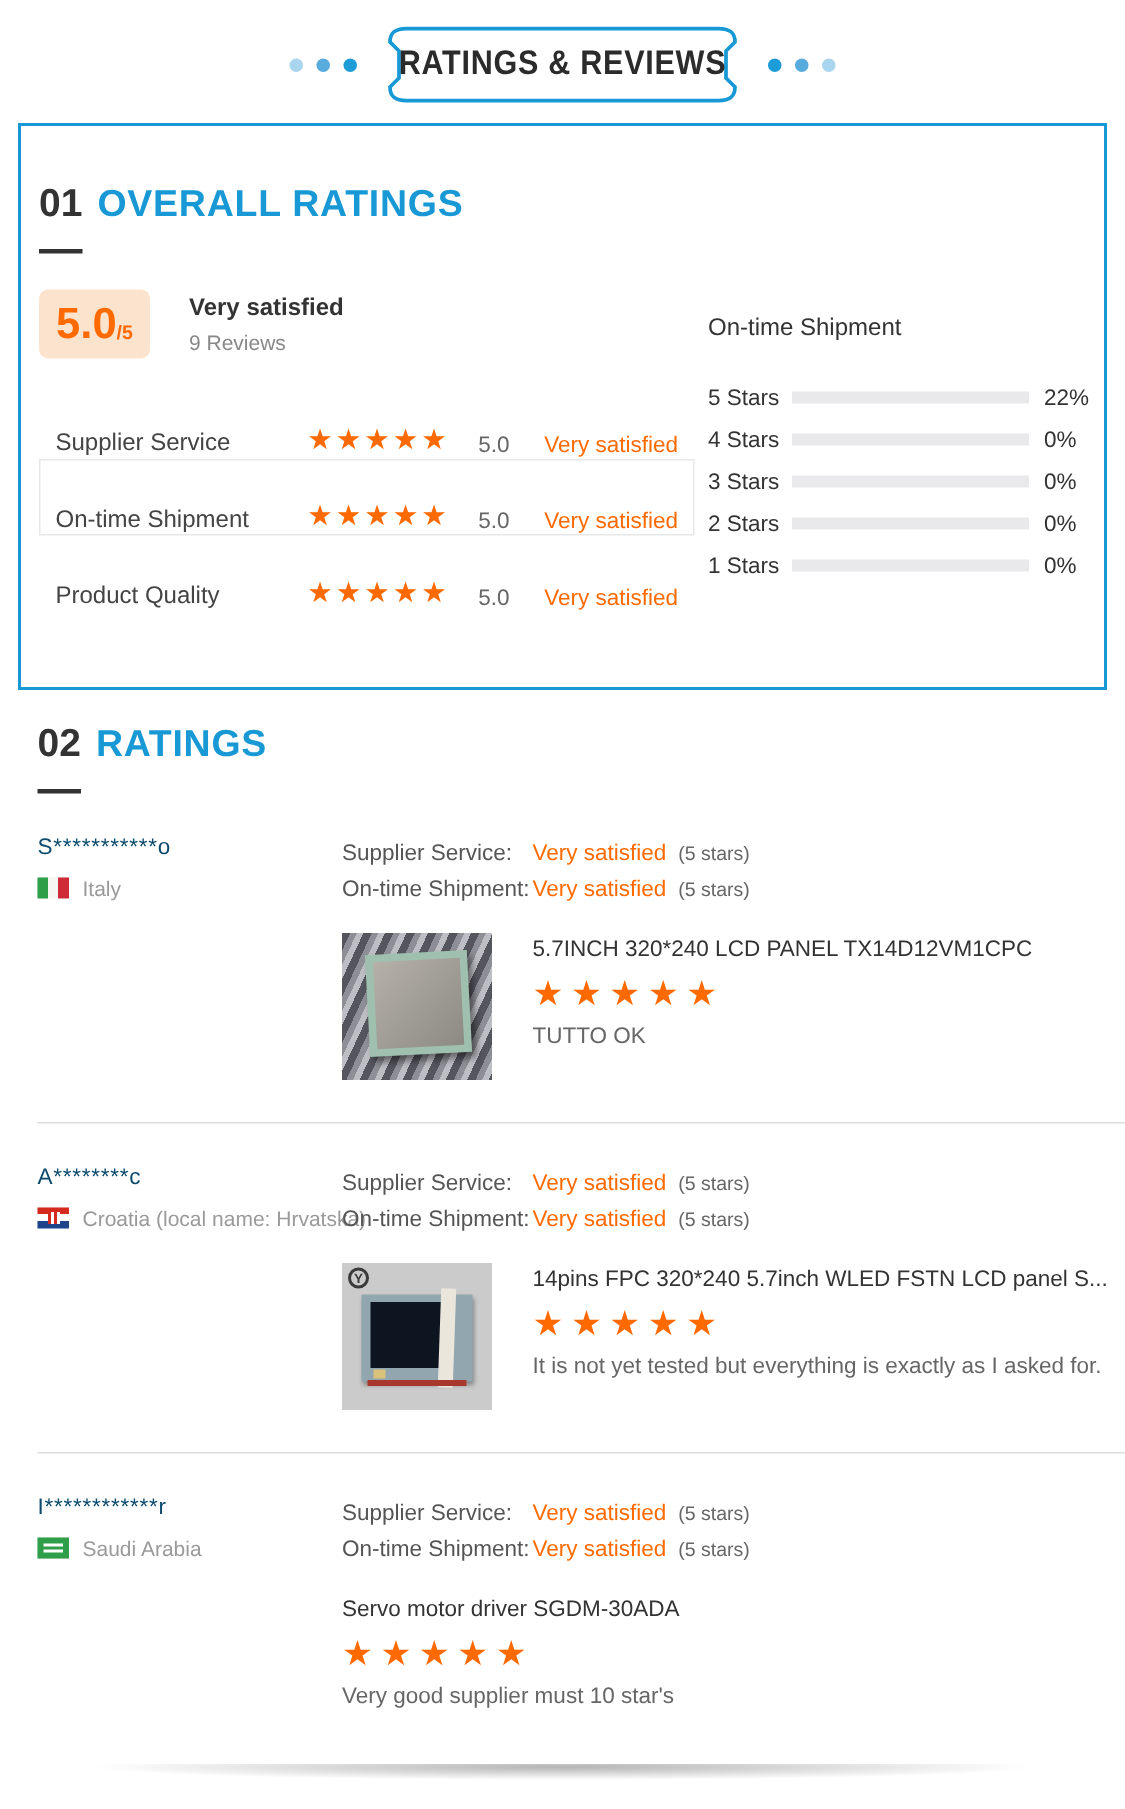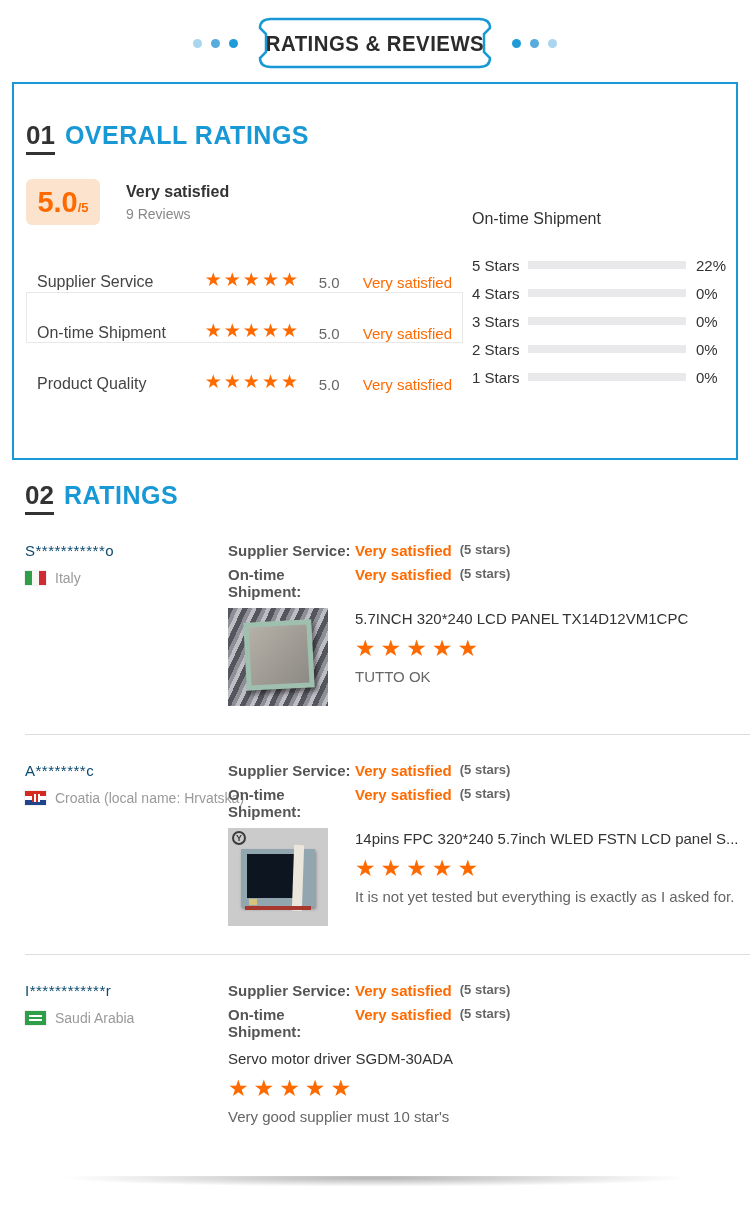--- a/index.html
+++ b/index.html
@@ -13,21 +13,21 @@
   .d-light { background:#a9d5ef; } .d-mid { background:#57abdd; } .d-dark { background:#1e9cd8; }
   .plaque { position:relative; width:234px; height:52px; }
   .plaque svg { position:absolute; inset:0; }
   .plaque-title { position:absolute; inset:0; display:flex; align-items:center; justify-content:center;
     font-size:21px; font-weight:700; letter-spacing:.5px; color:#2b2b2b; transform:scale(.97,1.08); }
 
   
   .overall-box { margin:0 12px; height:378px; border:2px solid #1899d5; position:relative; }
   .section-head { display:flex; align-items:baseline; }
   .overall-box .section-head { margin:36px 0 0 12px; }
-  .sec-num { font-size:26px; font-weight:700; color:#333; border-bottom:3px solid #333; padding-bottom:1px; }
+  .sec-num { font-size:26px; font-weight:700; color:#333; border-bottom:3px solid #333; padding-bottom:15px; }
   .sec-title { font-size:25px; font-weight:700; color:#1899d5; margin-left:10px; letter-spacing:.5px; }
 
   .score-row { display:flex; align-items:center; margin:24px 0 0 12px; }
   .score-box { width:74px; height:46px; background:#fce3cd; border-radius:6px; display:flex; align-items:center; justify-content:center; }
   .score-val { font-size:29px; font-weight:700; color:#ff6a00; }
   .score-max { font-size:13px; font-weight:700; color:#ff6a00; margin-top:10px; }
   .score-meta { margin-left:26px; }
   .score-label { font-size:16px; font-weight:700; color:#333; }
   .score-count { font-size:14px; color:#888; margin-top:5px; }
 
@@ -58,21 +58,21 @@
   .flag-it { background:linear-gradient(90deg,#2e9e49 0 33%,#f6f7f2 33% 66%,#ce2b37 66%); }
   .flag-hr { background:linear-gradient(180deg,#d52b1e 0 33%,#fff 33% 66%,#1e448c 66%); }
   .flag-hr i { position:absolute; left:7px; top:3px; width:8px; height:8px;
     background-image:linear-gradient(90deg,#d52b1e 50%,#fff 50%),linear-gradient(90deg,#fff 50%,#d52b1e 50%);
     background-size:4px 2px; background-position:0 0,0 2px; }
   .flag-sa { background:#2f9e49; }
   .flag-sa i { position:absolute; left:4px; top:4px; width:13px; height:2px; background:#fff; box-shadow:0 4px 0 #fff; }
   .country-name { font-size:14px; color:#9a9a9a; margin-left:9px; white-space:nowrap; }
 
   .rev-right { flex:1; }
-  .rev-line { height:24px; display:flex; align-items:flex-start;font-weight:bold; }
+  .rev-line { height:24px; display:flex; align-items:center; }
   .rl-label { width:127px; font-size:15px; color:#555; flex:none; }
   .rl-status { font-size:15px; color:#ff6a00; }
   .rl-note { font-size:13px; color:#666; margin-left:8px; }
 
   .rev-product { display:flex; margin-top:18px; }
   .thumb { width:100px; height:98px; margin-right:27px; position:relative; overflow:hidden; flex:none; }
   .prod-info { padding-top:2px; }
   .prod-title { font-size:15px; color:#333; }
   .prod-stars { font-size:23px; color:#ff6a00; letter-spacing:5px; margin:8px 0 6px; }
   .prod-comment { font-size:15px; color:#666; }

